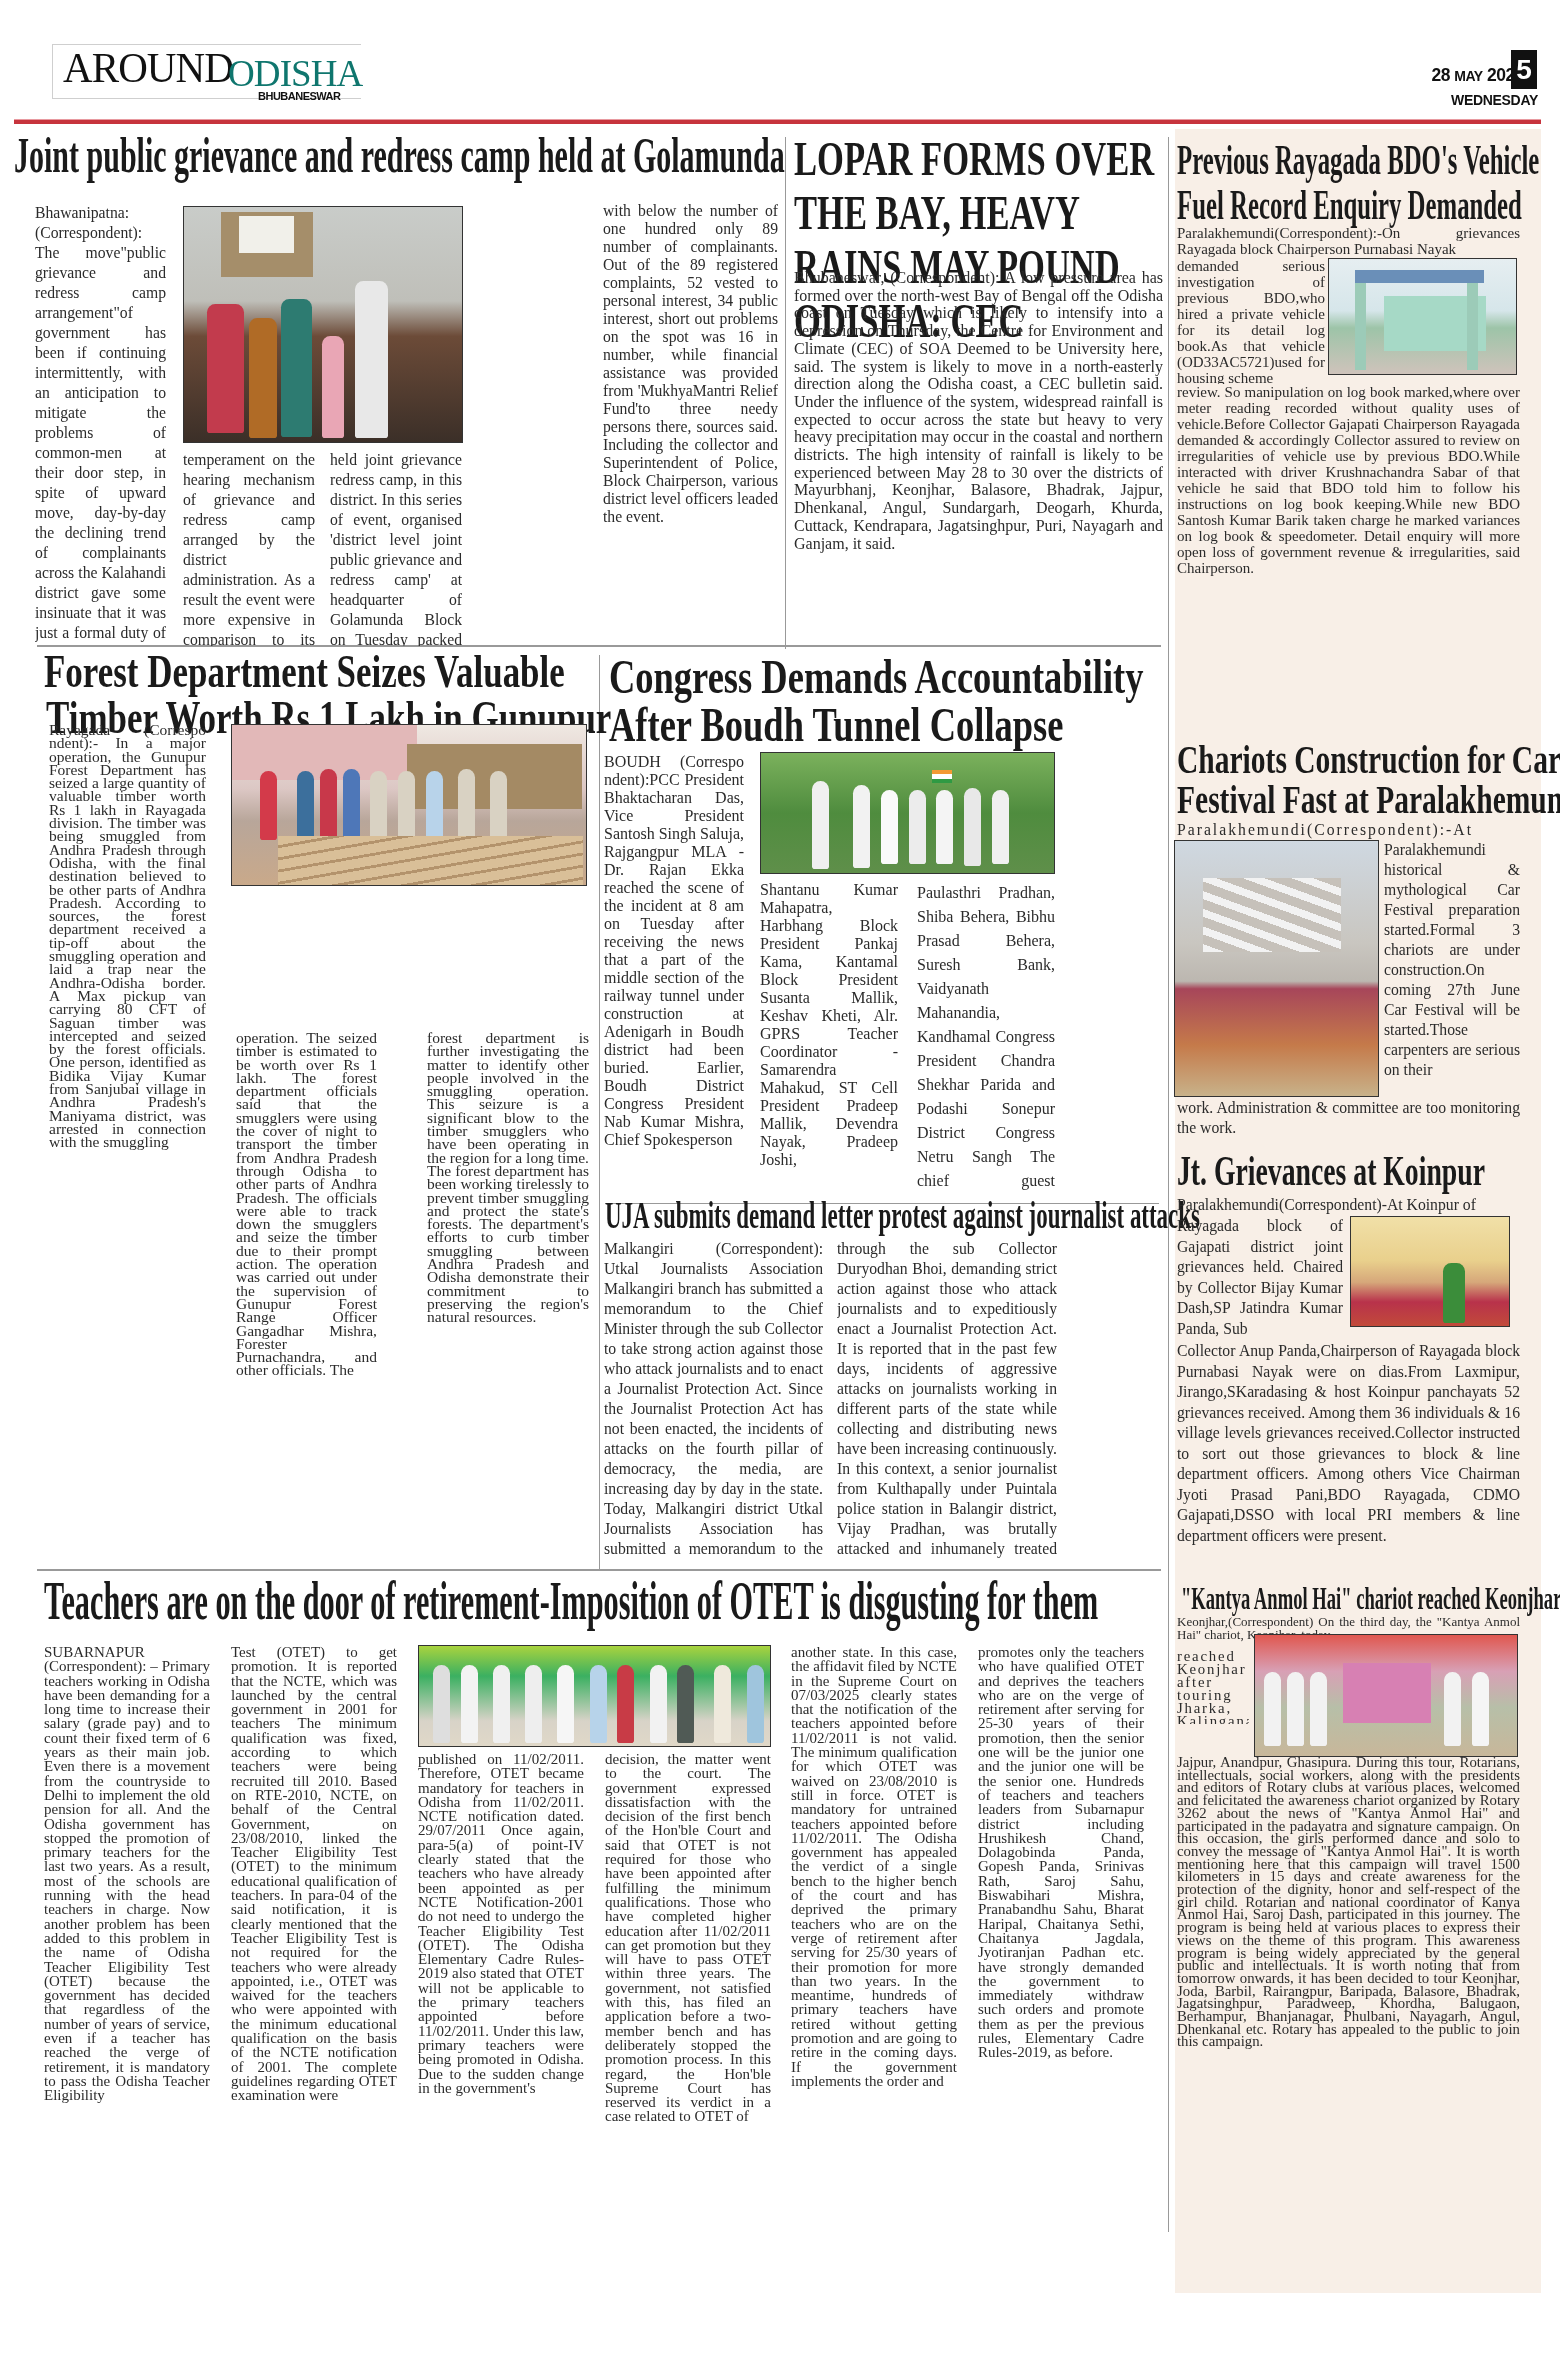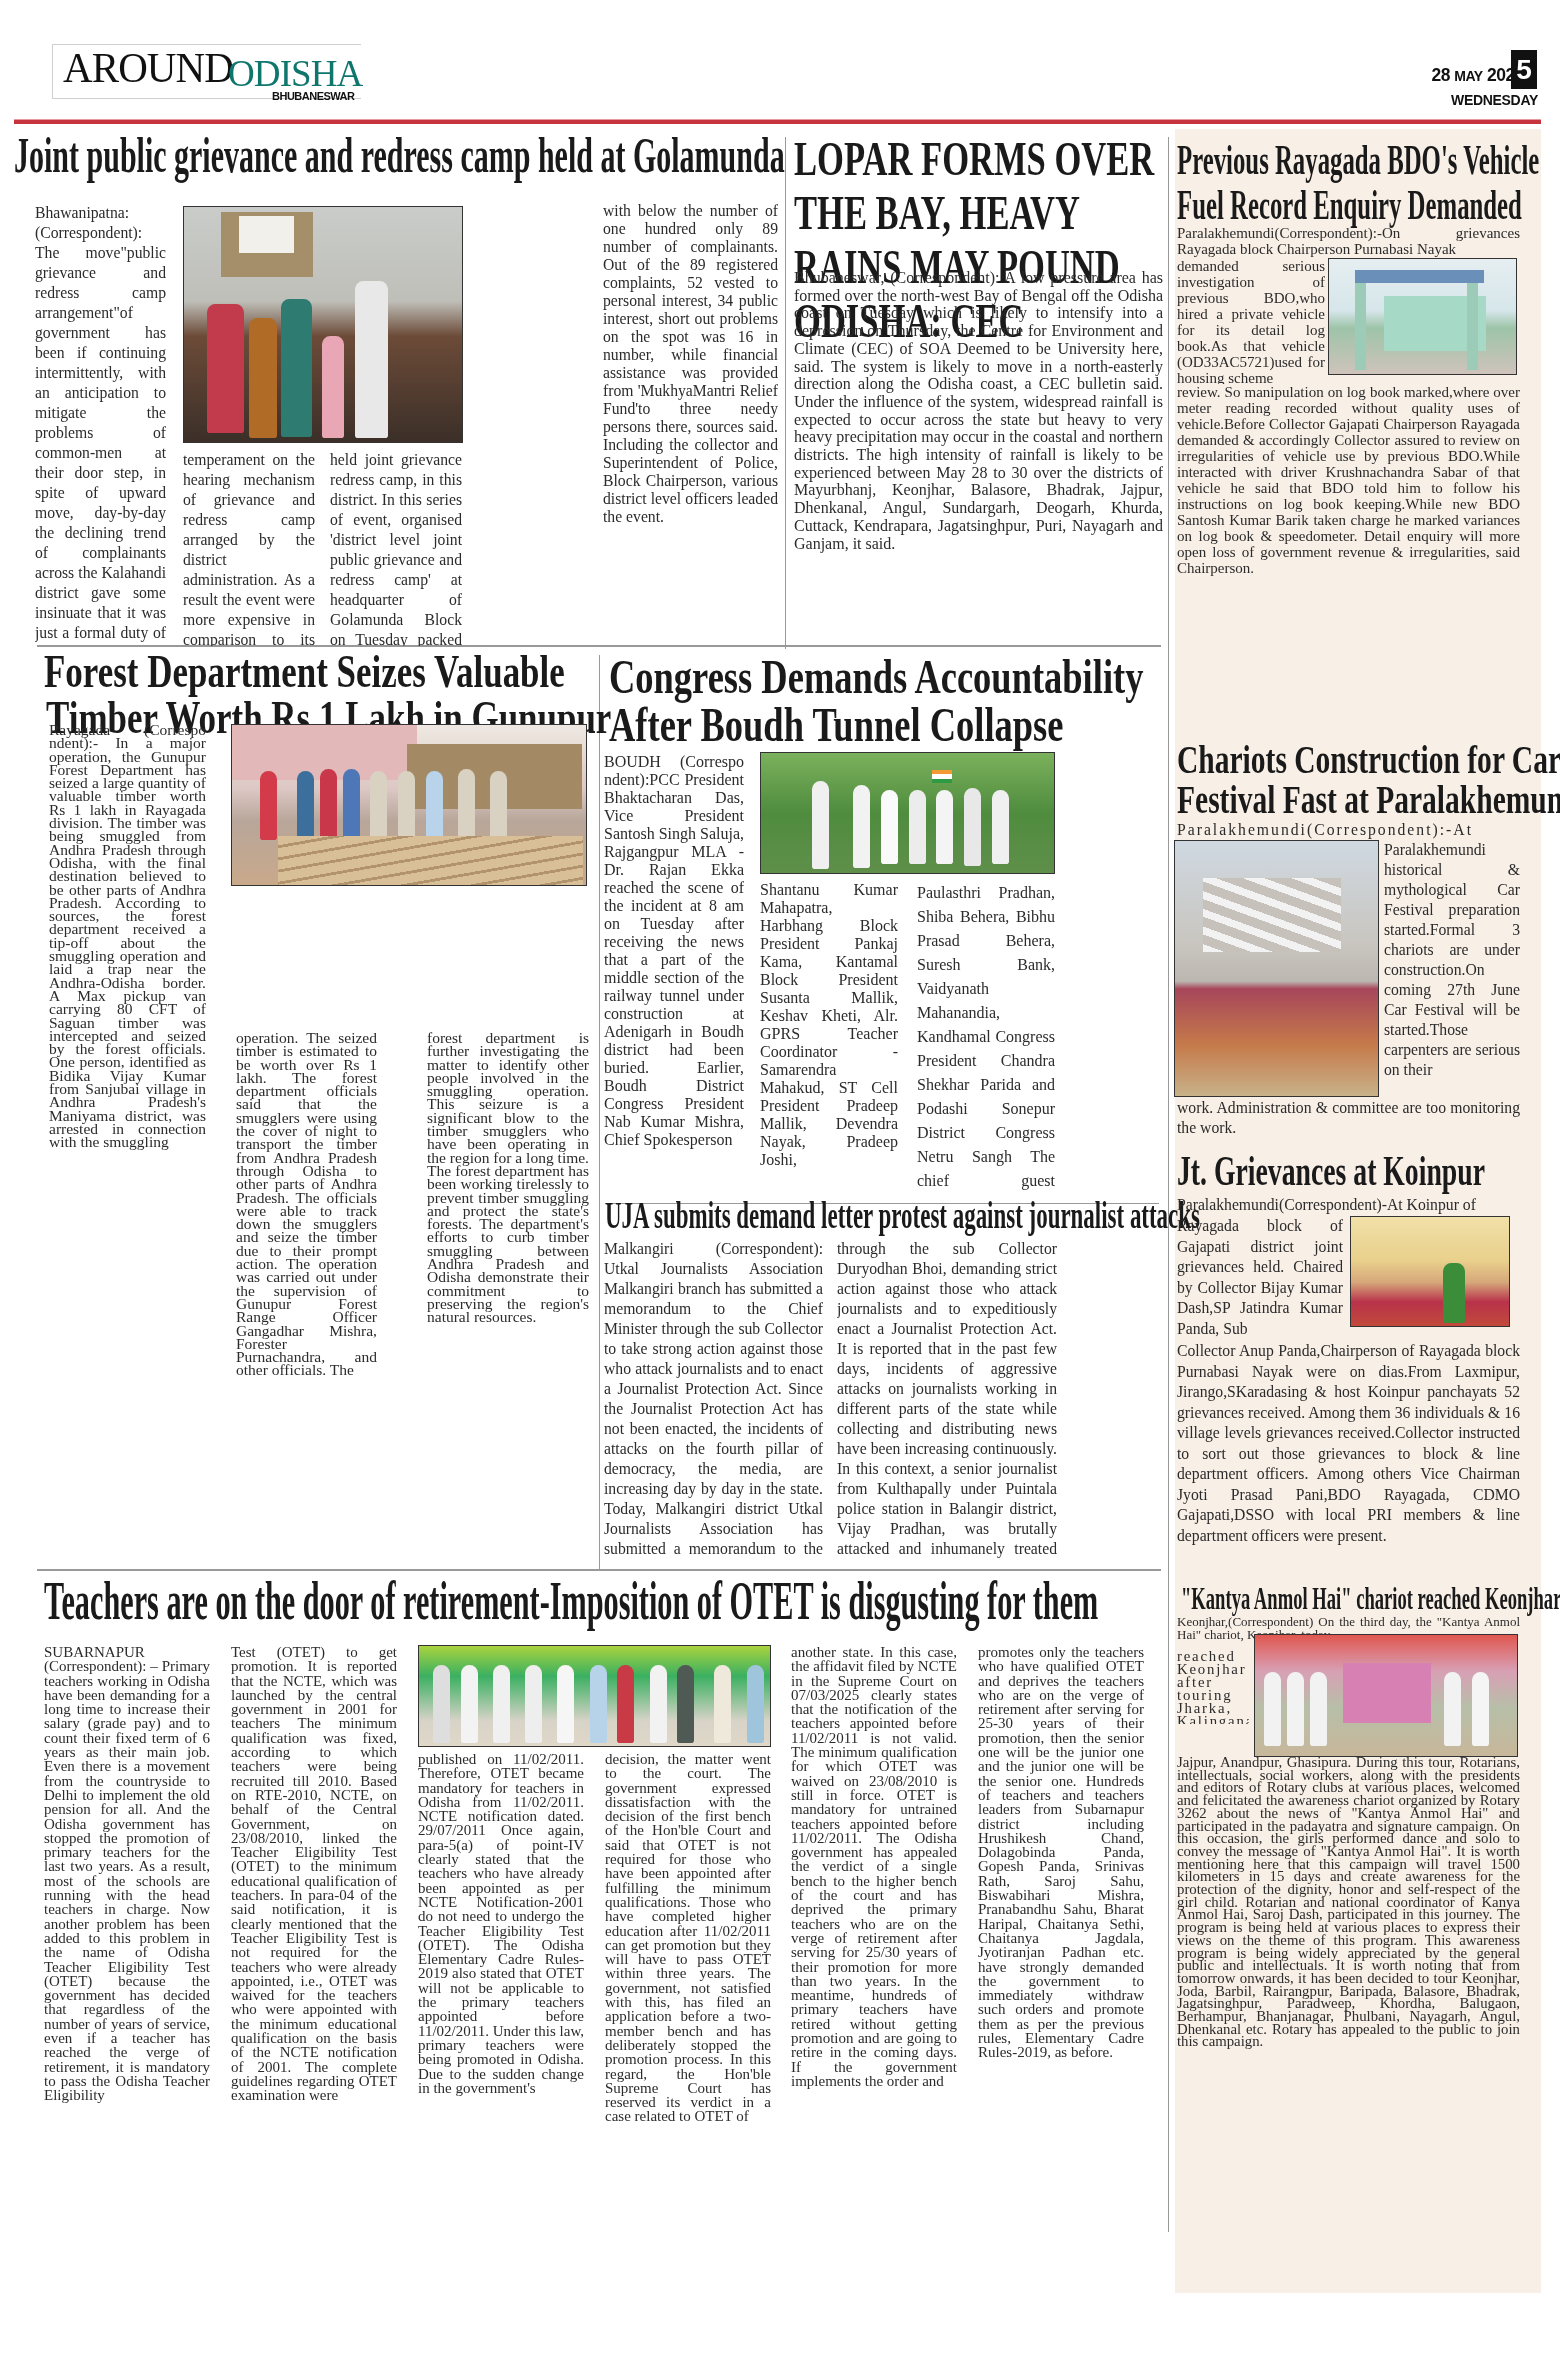--- a/index.html
+++ b/index.html
@@ -2,21 +2,21 @@
 <html style="font-size:14.8px"><head>
 <meta charset="utf-8">
 <style>
   * { box-sizing: border-box; margin: 0; padding: 0; }
   html, body { width: 1561px; height: 2363px; background: #ffffff; overflow: hidden; }
   body { position: relative; font-family: "Liberation Serif", serif; color: #2a2a2a; }
   .abs { position: absolute; }
   .masthead-box { left: 52px; top: 44px; width: 309px; height: 55px; border: 1.8px solid #cfcfcf; border-right: none; background: #fff; }
   .mast-around { left: 63px; top: 42px; font-family: "Liberation Serif", serif; font-size: 41px; letter-spacing: -0.9px; color: #111; transform: scaleY(1.05); transform-origin: left top; }
   .mast-odisha { left: 228px; top: 52px; font-size: 37px; color: #0f766e; letter-spacing: -0.9px; }
-  .mast-bhub { left: 272px; top: 90px; font-family: "Liberation Sans", sans-serif; font-weight: bold; font-size: 11px; color: #111; letter-spacing: -0.5px; }
+  .mast-bhub { left: 258px; top: 90px; font-family: "Liberation Sans", sans-serif; font-weight: bold; font-size: 11px; color: #111; letter-spacing: -0.5px; }
   .date-line { right: 54px; top: 65px; font-family: "Liberation Sans", sans-serif; font-weight: bold; font-size: 17.5px; color: #111; letter-spacing: -0.5px; }
   .date-line .mon { font-size: 14px; }
   .page-num { left: 1511px; top: 50px; width: 26px; height: 39px; background: #111; color: #fff; font-family: "Liberation Sans", sans-serif; font-weight: bold; font-size: 28px; text-align: center; line-height: 39px; }
   .weekday { right: 23px; top: 92px; font-family: "Liberation Sans", sans-serif; font-weight: bold; font-size: 14px; color: #111; letter-spacing: -0.3px; }
   .red-rule { left: 14px; top: 119px; width: 1527px; height: 4.6px; background: #c7343d; border-top: 0.9px solid #e89aa0; }
   .rightcol-bg { left: 1175px; top: 129px; width: 366px; height: 2164px; background: #f8efe7; }
   .vrule { width: 0.9px; background: #999; }
   .hrule { height: 1.8px; background: #999; }
   .headline { font-family: "Liberation Serif", serif; color: #1a1a1a; line-height: 1.05; transform-origin: left top; white-space: nowrap; }
   .col { font-family: "Liberation Serif", serif; font-size: 16px; line-height: 17.7px; text-align: justify; color: #2b2b2b; overflow: hidden; }

